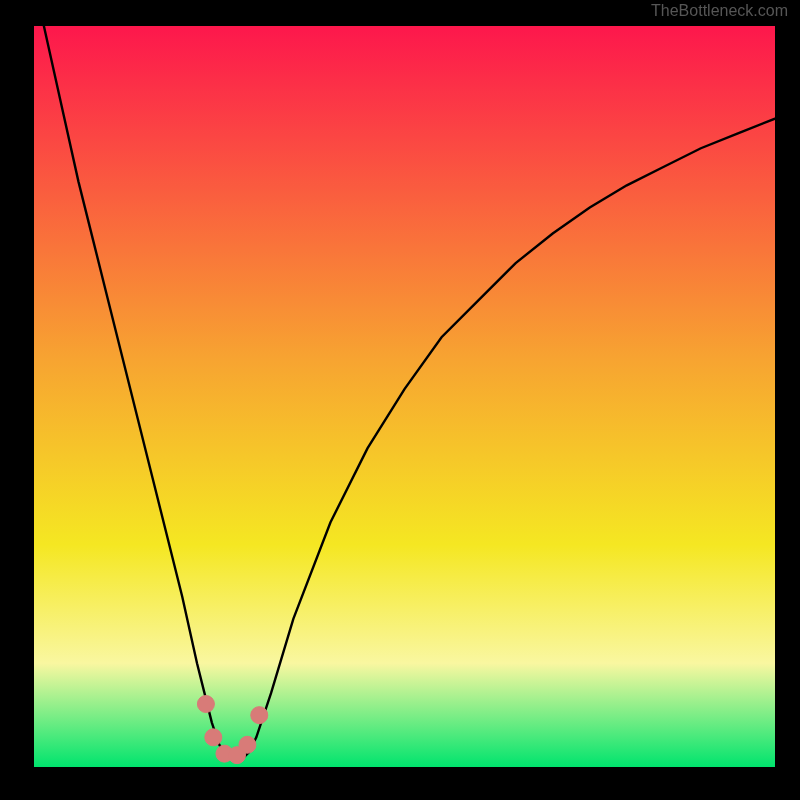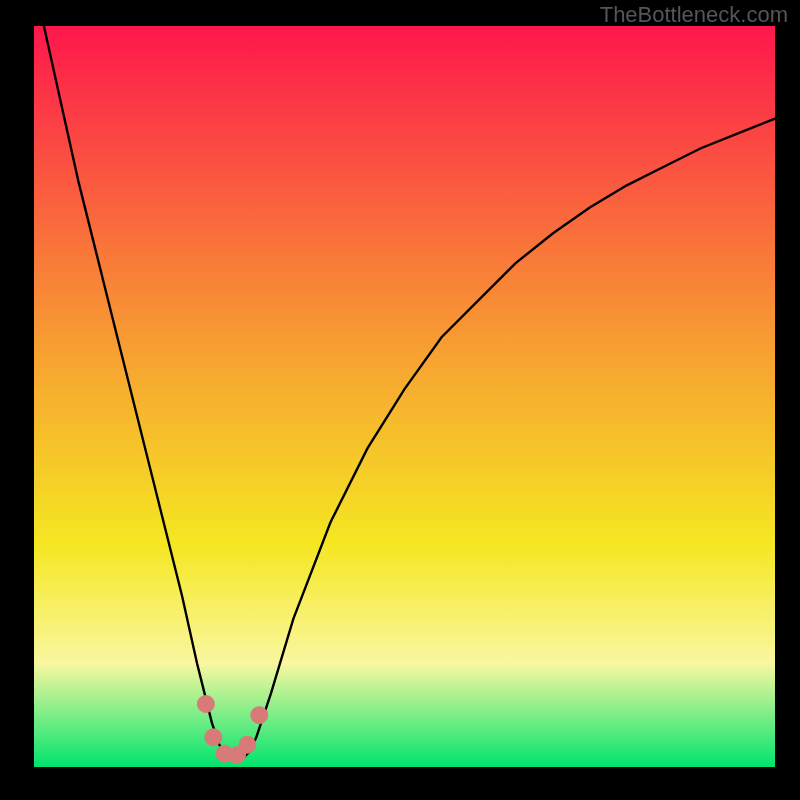--- a/index.html
+++ b/index.html
@@ -14,21 +14,21 @@
     width: 800px;
     height: 800px;
     background: #000;
     position: relative;
   }
   .watermark {
     position: absolute;
     top: 2px;
     right: 12px;
     font-family: Arial, Helvetica, sans-serif;
-    font-size: 22px;
+    font-size: 16px;
     color: #565656;
     letter-spacing: 0px;
     font-weight: 500;
   }
   .plot-wrap {
     position: absolute;
     left: 34px;
     top: 26px;
     width: 741px;
     height: 741px;

